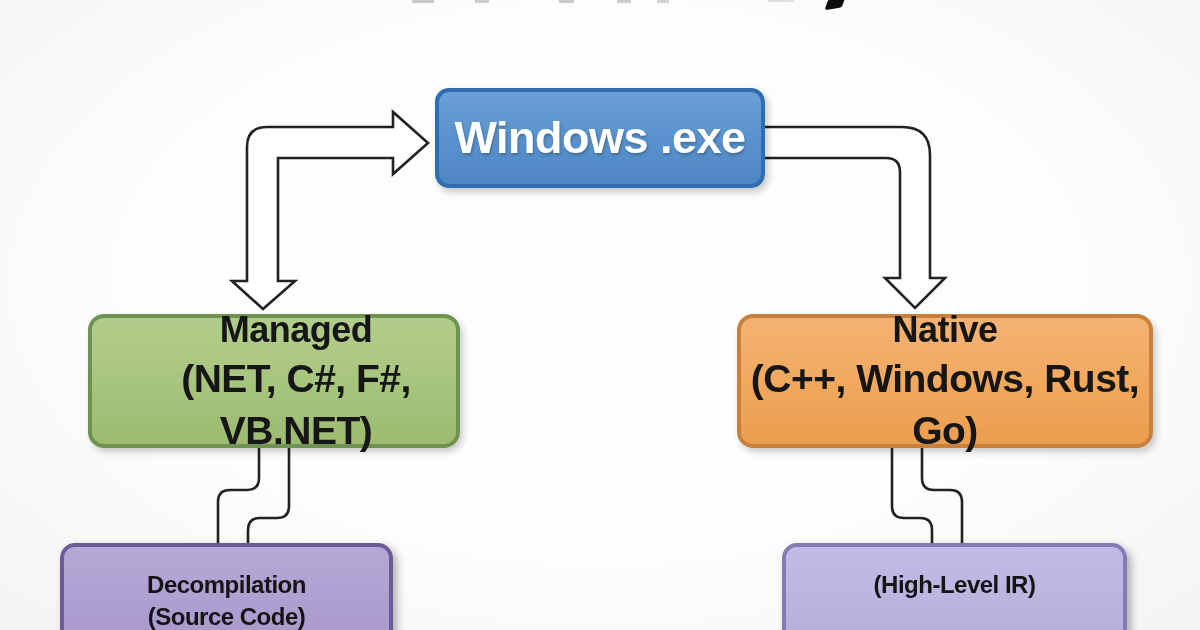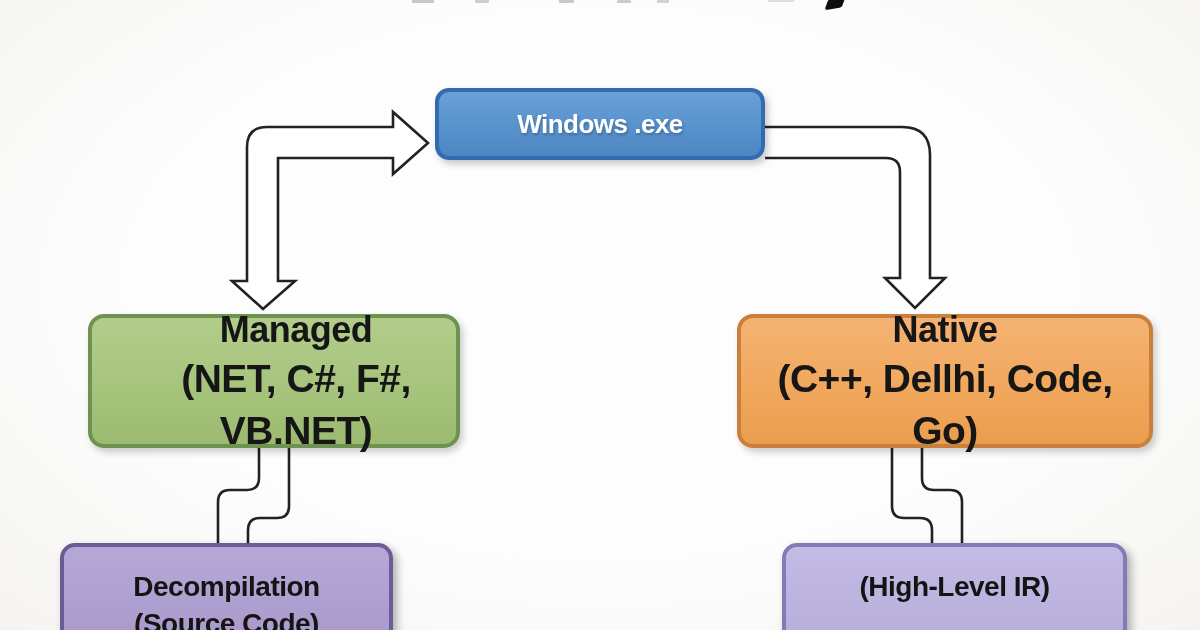--- a/index.html
+++ b/index.html
@@ -27,27 +27,27 @@
     align-items: center;
     justify-content: center;
     text-align: center;
     font-weight: bold;
     letter-spacing: -0.5px;
   }
   .node .title-line { line-height: 1.32; }
   .node .subtitle-line { line-height: 1.32; }
 
   .node-root {
-    left: 435px; top: 88px; width: 330px; height: 72px;
+    left: 435px; top: 88px; width: 330px; height: 100px;
     background: linear-gradient(180deg, #6ba0d6 0%, #5b94cf 45%, #4d86c2 100%);
     border: 4px solid #2f6cb0;
     border-radius: 14px;
     box-shadow: 3px 4px 7px rgba(0,0,0,0.22);
     color: #ffffff;
-    font-size: 26px;
+    font-size: 45px;
     text-shadow: 1px 2px 3px rgba(0,0,0,0.25);
   }
   .node-managed {
     left: 88px; top: 314px; width: 372px; height: 134px;
     background: linear-gradient(180deg, #b2cd8b 0%, #a8c57e 50%, #9cba70 100%);
     border: 4px solid #6e9351;
     border-radius: 16px;
     box-shadow: 3px 4px 7px rgba(0,0,0,0.20);
     color: #161616;
     padding-left: 44px;
@@ -75,21 +75,21 @@
     background: linear-gradient(180deg, #c3bbe5 0%, #b9b0dc 55%, #b0a7d6 100%);
     border: 4px solid #837bb5;
     border-radius: 15px;
     box-shadow: 4px 4px 8px rgba(0,0,0,0.30);
     color: #141414;
     justify-content: flex-start;
     padding-top: 22px;
   }
   .fs-title   { font-size: 36px; }
   .fs-sub     { font-size: 39px; }
-  .fs-bottom  { font-size: 28px; }
+  .fs-bottom  { font-size: 24px; }
 
   
   .frag {
     position: absolute; top: 0;
     background: #c3c3c3;
     height: 3px;
   }
   .frag-dark {
     position: absolute;
     top: -2px; left: 827px;
@@ -133,21 +133,21 @@
     <div class="title-line">Windows .exe</div>
   </div>
 
   <div class="node node-managed">
     <div class="title-line fs-title">Managed</div>
     <div class="subtitle-line fs-sub">(NET, C#, F#, VB.NET)</div>
   </div>
 
   <div class="node node-native">
     <div class="title-line fs-title">Native</div>
-    <div class="subtitle-line fs-sub">(C++, Dellhi, Code, Go)</div>
+    <div class="subtitle-line fs-sub">(C++, Windows, Rust, Go)</div>
   </div>
 
   <div class="node node-decompilation">
     <div class="title-line fs-bottom">Decompilation</div>
     <div class="subtitle-line fs-bottom">(Source Code)</div>
   </div>
 
   <div class="node node-pseudo">
     <div class="subtitle-line fs-bottom">(High-Level IR)</div>
   </div>

